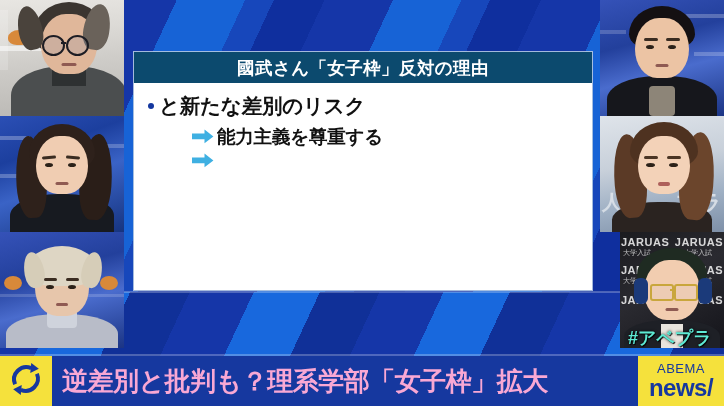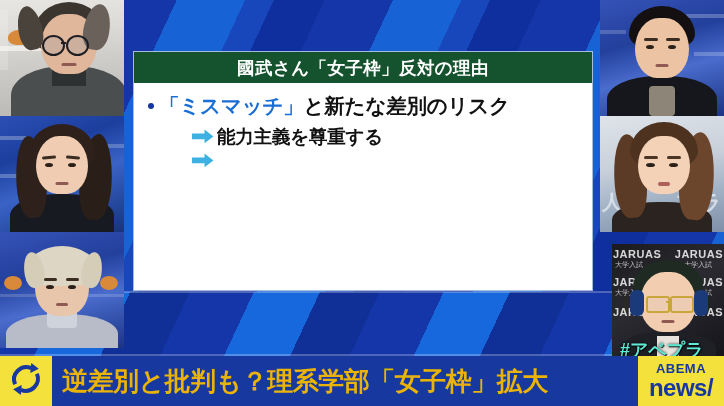--- a/index.html
+++ b/index.html
@@ -179,21 +179,21 @@
     position: absolute;
     left: 134px;
     top: 52px;
     width: 458px;
     height: 238px;
     background: #ffffff;
     box-shadow: 0 0 0 1px rgba(180,200,225,0.9);
   }
   #panel-title {
     height: 31px;
-    background: #14532d;
+    background: #0c4a6e;
     color: #ffffff;
     display: flex;
     align-items: center;
     justify-content: center;
     font-weight: 700;
     font-size: 17.5px;
     letter-spacing: 0.4px;
   }
   #panel-body {
     position: relative;
@@ -271,40 +271,40 @@
     background: #f5e13c;
     display: flex;
     align-items: center;
     justify-content: center;
   }
   #ticker-headline {
     flex: 1 1 auto;
     display: flex;
     align-items: center;
     padding-left: 10px;
-    color: #eab308;
+    color: #f9a8d4;
     font-weight: 700;
     font-size: 26px;
     letter-spacing: -0.5px;
     white-space: nowrap;
     overflow: hidden;
   }
   #ticker-brand {
     flex: none;
     width: 86px;
     background: #f5e13c;
     display: flex;
     flex-direction: column;
     align-items: center;
     justify-content: center;
     line-height: 1;
   }
   .brand-top {
     color: #16389f;
-    font-weight: 700;
+    font-weight: 400;
     font-size: 13px;
     letter-spacing: 0.5px;
   }
   .brand-bottom {
     color: #16389f;
     font-weight: 800;
     font-size: 24px;
     letter-spacing: -0.5px;
     margin-top: 1px;
   }
@@ -412,21 +412,21 @@
       <div class="p-hair" style="left:52%;top:6px;width:68px;height:46px;background:#4e3220"></div>
       <div class="p-head" style="left:52%;top:20px;width:52px;height:58px;background:#f3d2b8"></div>
       <div class="p-brow" style="left:44px;top:40px;width:14px;height:3px;background:#4b3524"></div>
       <div class="p-brow" style="left:67px;top:40px;width:14px;height:3px;background:#4b3524"></div>
       <div class="p-eye" style="left:46px;top:47px;width:9px;height:4px"></div>
       <div class="p-eye" style="left:69px;top:47px;width:9px;height:4px"></div>
       <div class="p-mouth" style="left:52%;top:66px;width:12px;height:4px;background:#ad5f5a"></div>
     </div>
   </div>
 
-  <div class="tile" style="right:0;top:244px;width:112px;height:116px">
+  <div class="tile" style="right:0;top:232px;width:104px;height:116px">
     <div class="tile-inner studio-e">
       <div class="tile-wm" style="left:1px;top:4px;font-size:11px">JARUAS</div>
       <div class="tile-wm-sub" style="left:3px;top:16px;font-size:7px">大学入試</div>
       <div class="tile-wm" style="right:1px;top:4px;font-size:11px">JARUAS</div>
       <div class="tile-wm-sub" style="right:12px;top:16px;font-size:7px">大学入試</div>
       <div class="tile-wm" style="left:1px;top:32px;font-size:11px">JARUAS</div>
       <div class="tile-wm-sub" style="left:3px;top:44px;font-size:7px">大学入試</div>
       <div class="tile-wm" style="right:1px;top:32px;font-size:11px">JARUAS</div>
       <div class="tile-wm-sub" style="right:12px;top:44px;font-size:7px">大学入試</div>
       <div class="tile-wm" style="left:1px;top:62px;font-size:11px">JARUAS</div>
@@ -451,21 +451,20 @@
 
   <div id="panel">
 
     <div id="panel-title">國武さん「女子枠」反対の理由</div>
 
     <div id="panel-body">
 
 
       <div class="row row-bullet">
         <span class="bullet-dot"></span>
-        <span class="kw-blue">「ミスマッチ」</span>
         <span>と新たな差別のリスク</span>
       </div>
 
       <div class="row row-arrow">
         <span class="arrow-icon">
           <svg width="22" height="15" viewBox="0 0 22 15" aria-hidden="true">
             <path d="M0 4.6 H12.5 V0.6 L21.4 7.4 L12.5 14.2 V10.2 H0 Z" fill="#3fb0e2"></path>
           </svg>
         </span>
         <span>能力主義を尊重する</span>

